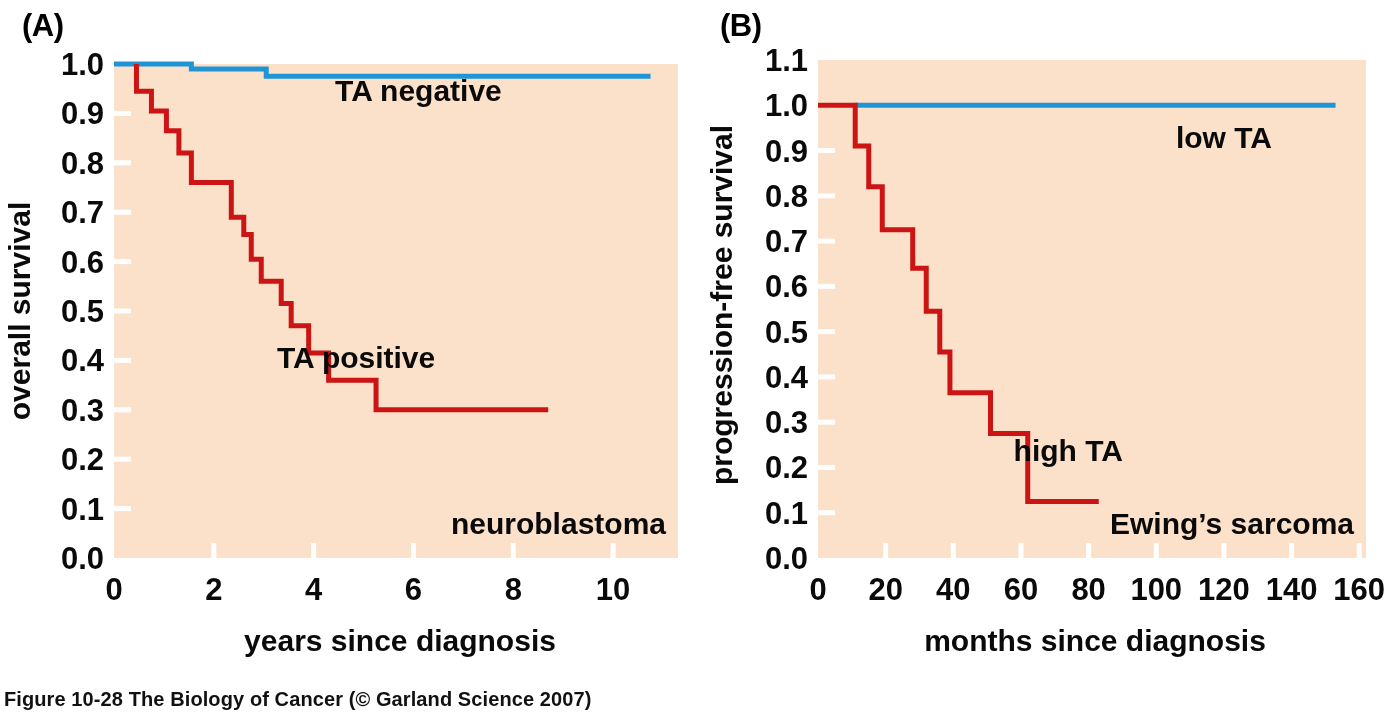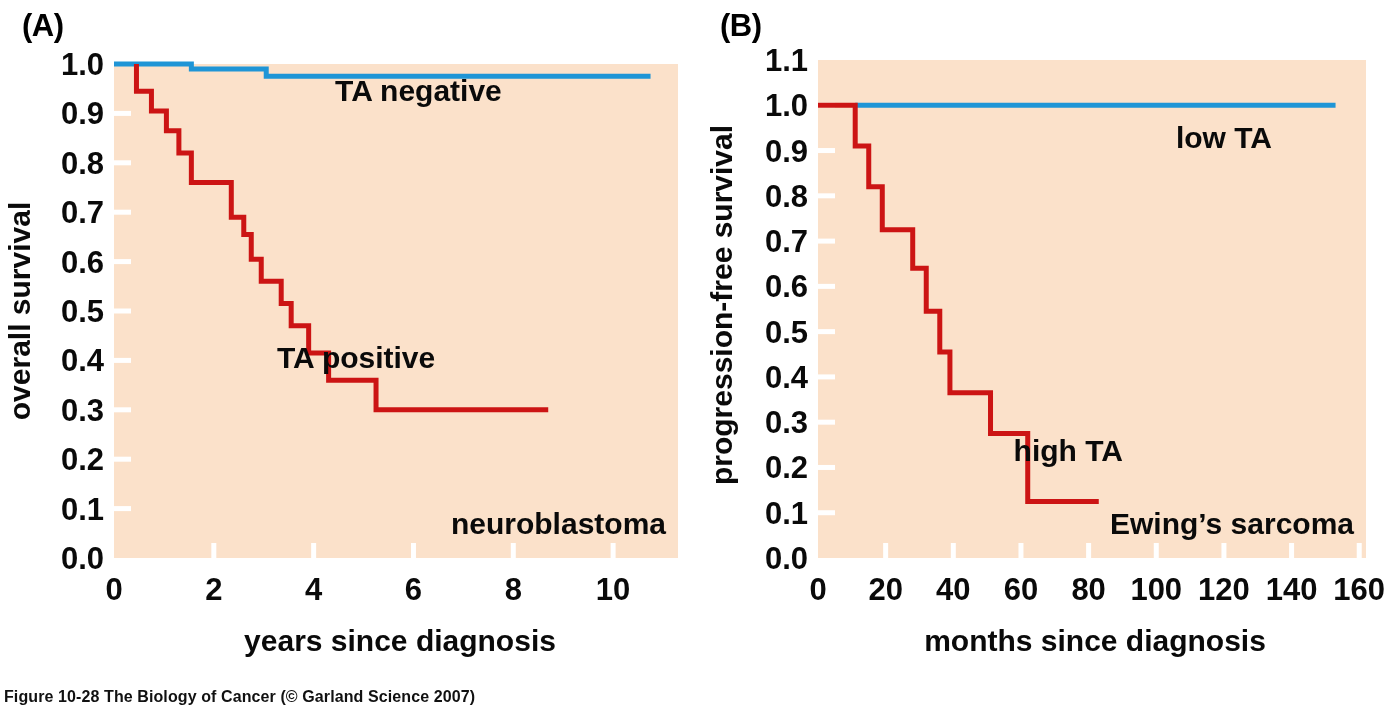--- a/index.html
+++ b/index.html
@@ -64,21 +64,21 @@
     font-weight: bold;
     font-size: 30px;
     fill: #0a0a0a;
   }
   .caption {
     position: absolute;
     left: 4px;
     top: 688px;
     font-family: "Liberation Sans", sans-serif;
     font-weight: bold;
-    font-size: 16px;
+    font-size: 20px;
     color: #111;
     letter-spacing: 0.1px;
   }
   .tickmark { stroke: #ffffff; stroke-width: 5; }
 </style>
 </head>
 <body>
 
 <div class="figure-root">
 

